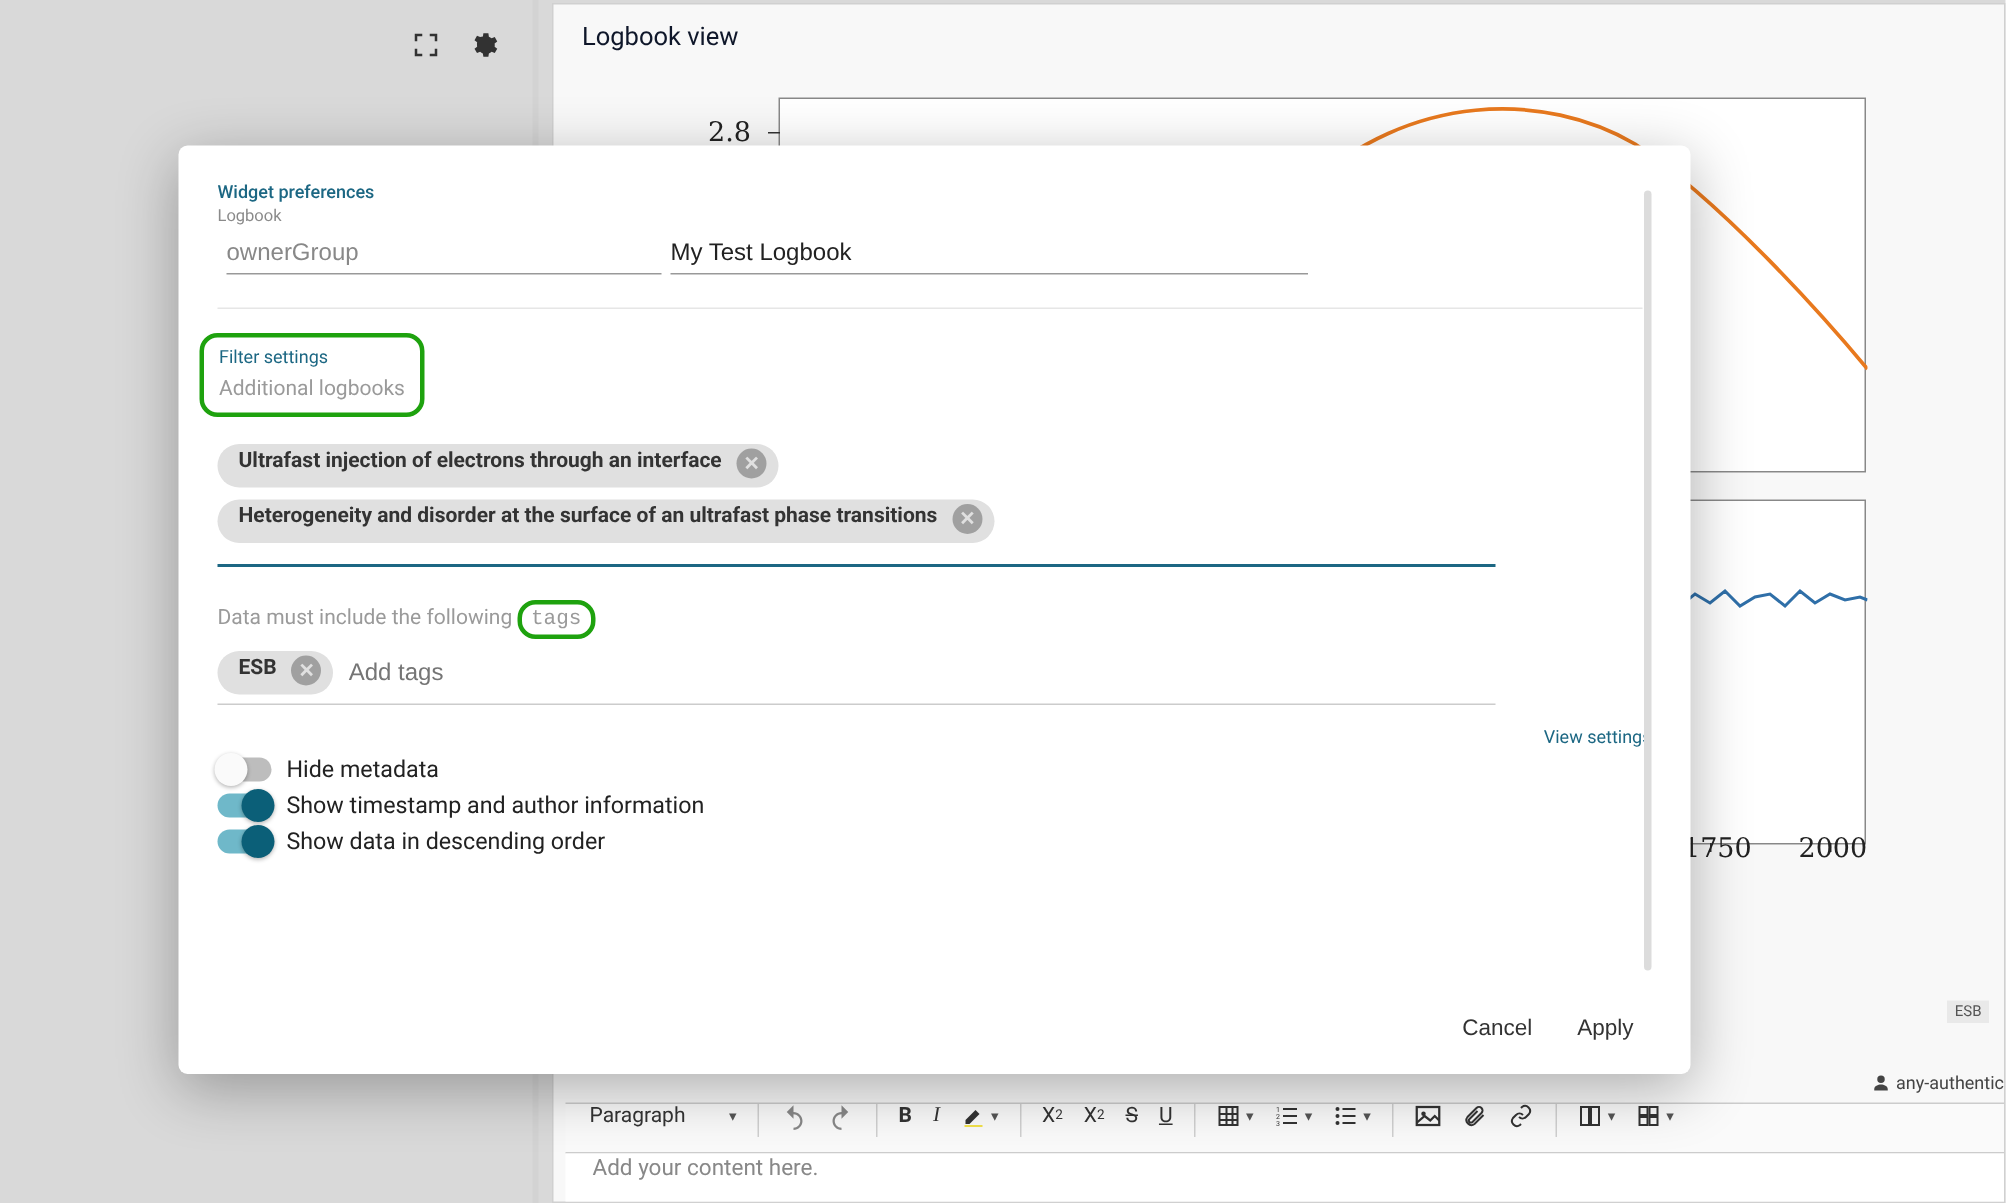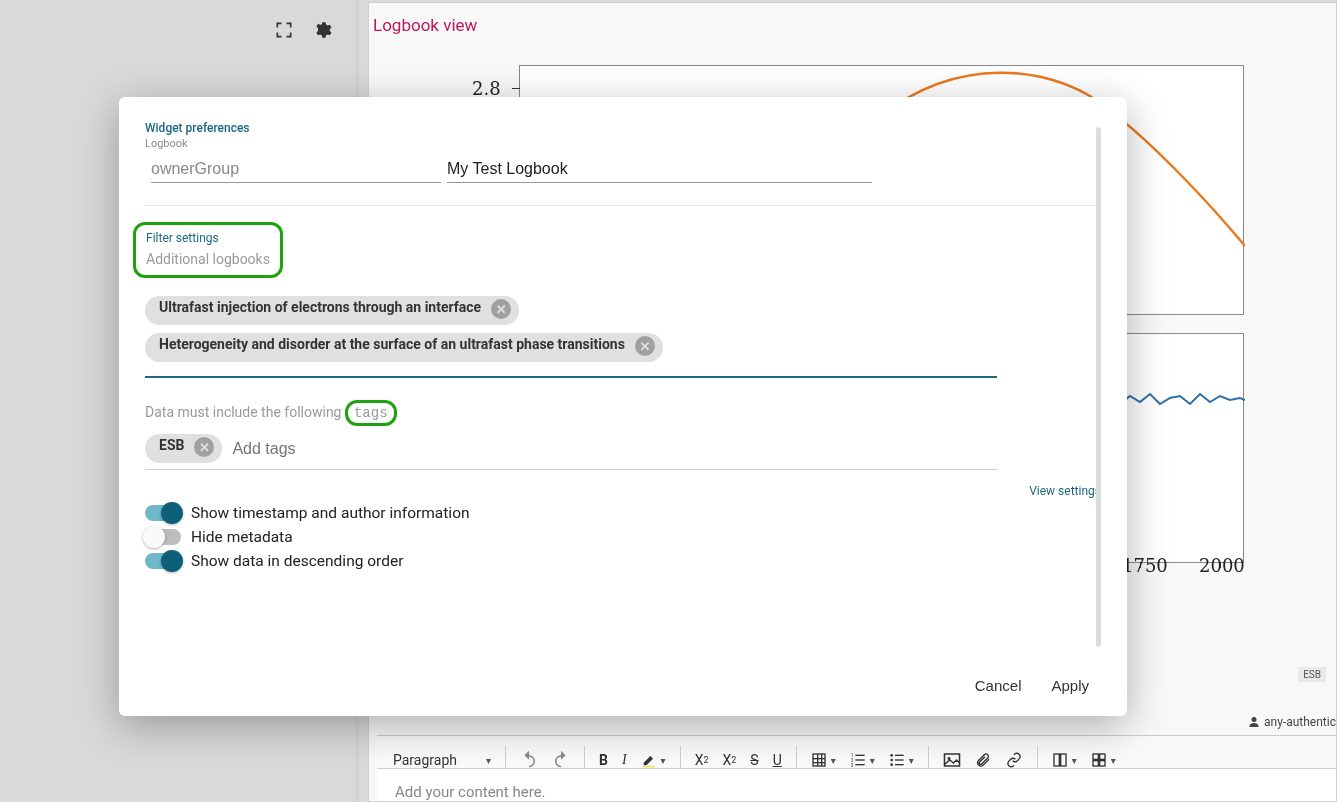--- a/index.html
+++ b/index.html
@@ -7,34 +7,34 @@
 
   
   .bg { position: absolute; inset: 0; background: #d9d9d9; }
   .bg-left-panel { position: absolute; left: 0; top: 0; width: 350px; height: 100%; background: #d9d9d9; }
   .bg-left-header-icons { position: absolute; right: 18px; top: 20px; display: flex; gap: 18px; }
   .bg-left-header-icons svg { width: 20px; height: 20px; fill: #323232; }
   .bg-divider { position: absolute; left: 355px; top: 0; width: 4px; height: 100%; background: #d3d3d3; }
 
   .bg-right { position: absolute; left: 360px; top: 0; right: 0; bottom: 0; }
   .bg-right-inner { position: absolute; left: 8px; right: 0; top: 2px; bottom: 0; background: #f8f8f8; border: 1px solid #d0d0d0; }
-  .bg-right-title { position: absolute; left: 4px; top: 12px; color: #be185d; font-size: 17px; }
+  .bg-right-title { position: absolute; left: 19px; top: 12px; color: #0f172a; font-size: 17px; }
 
   .bg-chart { position: absolute; background: #fff; border: 1px solid #888; }
   .bg-chart1 { left: 150px; top: 62px; width: 725px; height: 250px; }
   .bg-chart2 { left: 150px; top: 330px; width: 725px; height: 230px; }
   .bg-ytick { position: absolute; font-family: "DejaVu Serif", Georgia, serif; font-size: 18px; color: #222; }
   .bg-xtick { position: absolute; font-family: "DejaVu Serif", Georgia, serif; font-size: 18px; color: #222; }
   .bg-line { position: absolute; }
-  .bg-editor-bar { position: absolute; left: 8px; right: 0; bottom: 32px; height: 34px; background: #fafafa; border-top: 1px solid #ccc; border-bottom: 1px solid #ccc; display: flex; align-items: flex-end; padding: 0 10px; gap: 2px; }
+  .bg-editor-bar { position: absolute; left: 8px; right: 0; bottom: 32px; height: 34px; background: #fafafa; border-top: 1px solid #ccc; border-bottom: 1px solid #ccc; display: flex; align-items: flex-start; padding: 0 10px; gap: 2px; }
   .bg-editor-sep { width: 1px; height: 22px; background: #d0d0d0; margin: 0 6px; }
   .bg-editor-item { font-size: 14px; color: #333; display: flex; align-items: center; padding: 0 6px; }
   .bg-editor-para { width: 110px; justify-content: space-between; }
   .bg-editor-chev { font-size: 10px; color: #555; margin-left: 4px; }
-  .bg-editor-content { position: absolute; left: 8px; right: 0; bottom: 0; height: 32px; background: #fff; display: flex; align-items: flex-end; padding: 0 18px; color: #888; font-size: 15px; }
+  .bg-editor-content { position: absolute; left: 8px; right: 0; bottom: 0; height: 32px; background: #fff; display: flex; align-items: flex-start; padding: 0 18px; color: #888; font-size: 15px; }
   .bg-badge { position: absolute; right: 10px; top: 664px; background: #e9e9e9; color: #555; font-size: 10px; padding: 2px 5px; }
   .bg-author { position: absolute; right: 0; top: 712px; color: #444; font-size: 12px; display: flex; align-items: center; gap: 4px; }
 
   
   .modal-backdrop { position: absolute; inset: 0; background: rgba(0,0,0,0); }
   .modal { position: absolute; left: 119px; top: 97px; width: 1008px; height: 619px; background: #fff; border-radius: 6px; box-shadow: 0 10px 40px rgba(0,0,0,0.3); display: flex; flex-direction: column; }
   .modal-body { position: relative; flex: 1; padding: 24px 26px 0 26px; overflow: hidden; }
   .modal-scroll-thumb { position: absolute; right: 26px; top: 30px; width: 5px; height: 520px; background: #dcdcdc; border-radius: 3px; }
 
   .section-title { color: #1c6783; font-weight: 500; font-size: 12px; margin-bottom: 2px; }
@@ -284,30 +284,30 @@
       <div class="chip" style="margin:0;">
         <span>ESB</span>
         <span class="chip-x">✕</span>
       </div>
       <input class="tags-input" placeholder="Add tags" style="">
     </div>
 
     <div class="view-settings">
       <div class="section-title" style="font-weight:400;">View settings</div>
       <div class="toggle-row">
+        <div class="toggle">
+            <div class="knob"></div>
+          </div>
+        <span>Hide metadata</span>
+      </div>
+      <div class="toggle-row">
         <div class="toggle on">
             <div class="knob"></div>
           </div>
         <span>Show timestamp and author information</span>
-      </div>
-      <div class="toggle-row">
-        <div class="toggle">
-            <div class="knob"></div>
-          </div>
-        <span>Hide metadata</span>
       </div>
       <div class="toggle-row">
         <div class="toggle on">
             <div class="knob"></div>
           </div>
         <span>Show data in descending order</span>
       </div>
     </div>
   </div>
   <div class="modal-footer">

